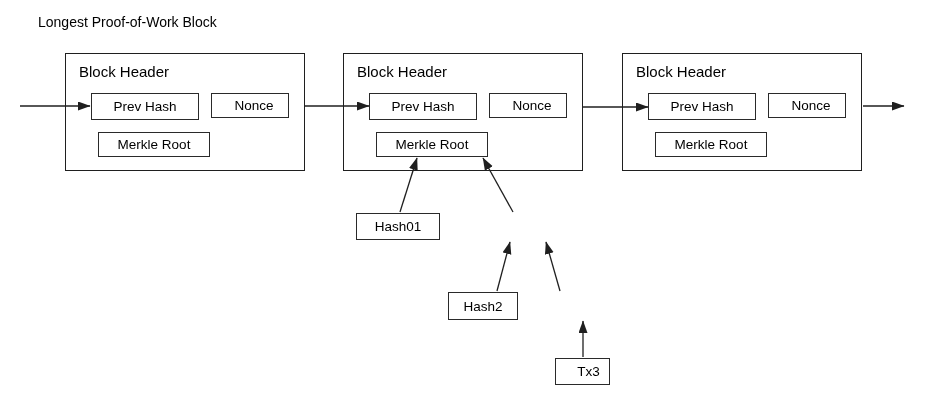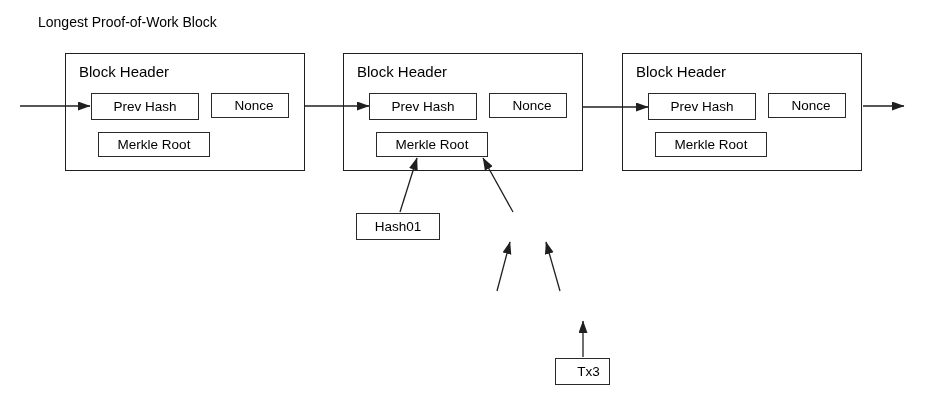--- a/index.html
+++ b/index.html
@@ -111,20 +111,21 @@
   </div>
 
   <div class="block" id="block-3">
     <div class="block-header-label">Block Header</div>
     <div class="inner-box prev-hash">Prev Hash</div>
     <div class="inner-box nonce">Nonce</div>
     <div class="inner-box merkle-root">Merkle Root</div>
   </div>
 
   <div class="node" id="node-hash01">Hash01</div>
+  <div class="node" id="node-hash2">Hash2</div>
   <div class="node" id="node-tx3">Tx3</div>
 
 
   <svg class="arrow-overlay" viewBox="0 0 950 400" xmlns="http://www.w3.org/2000/svg">
     <defs>
       <marker id="ah" markerUnits="userSpaceOnUse" markerWidth="14" markerHeight="10" refX="12" refY="4.5" orient="auto">
         <path d="M0,0 L12.5,4.5 L0,9 Z" fill="#1f1f1f"></path>
       </marker>
     </defs>
 

